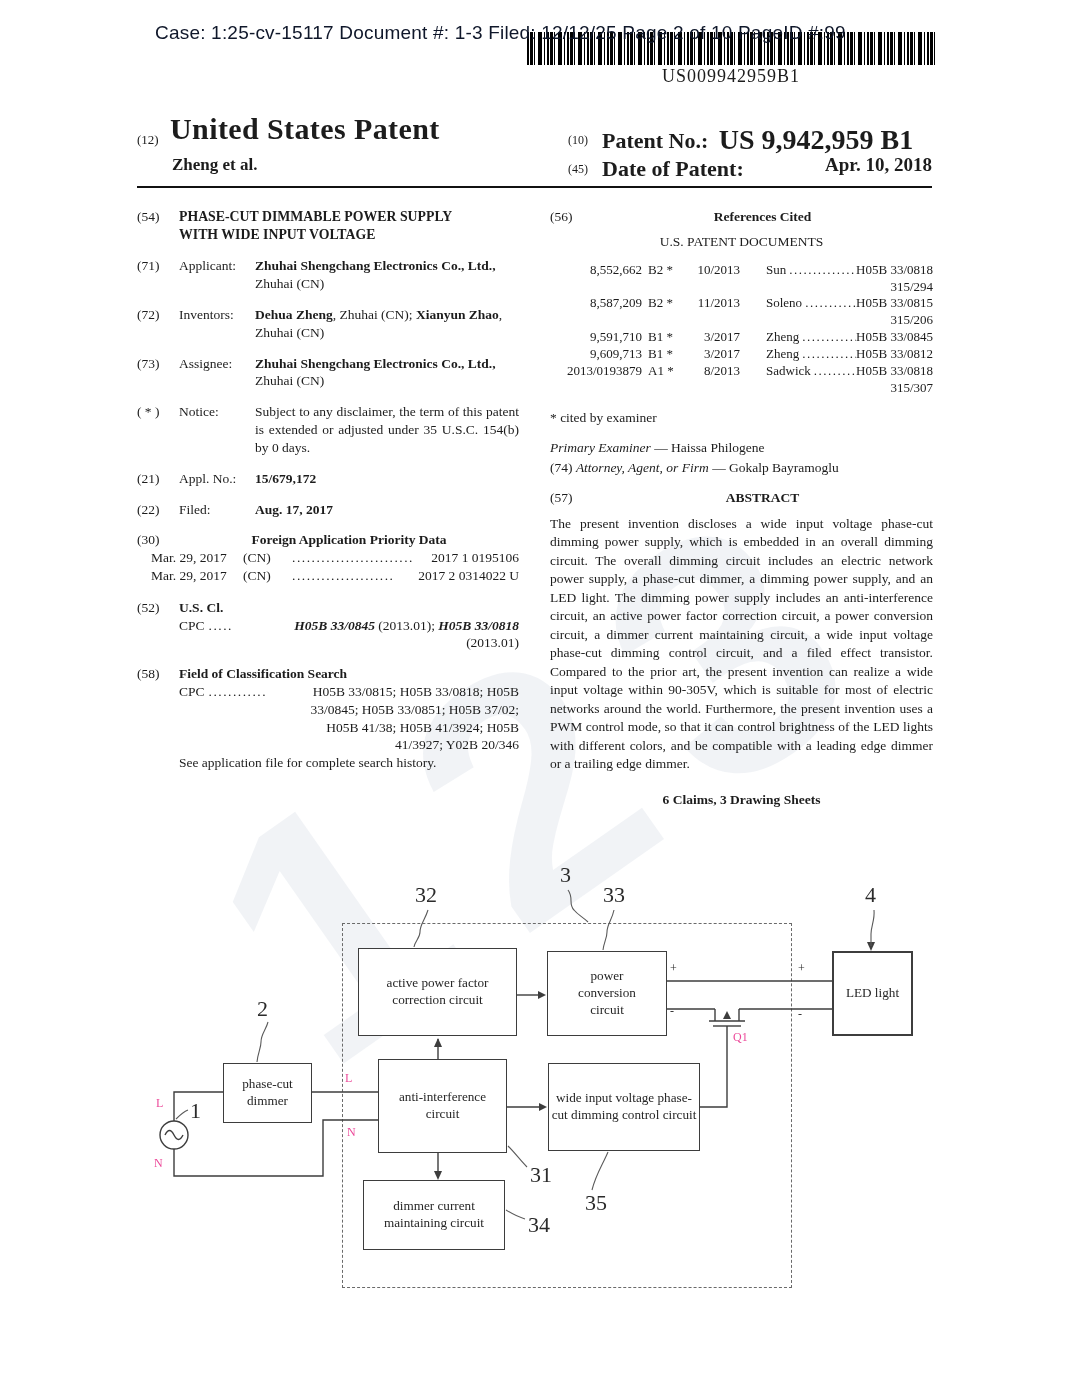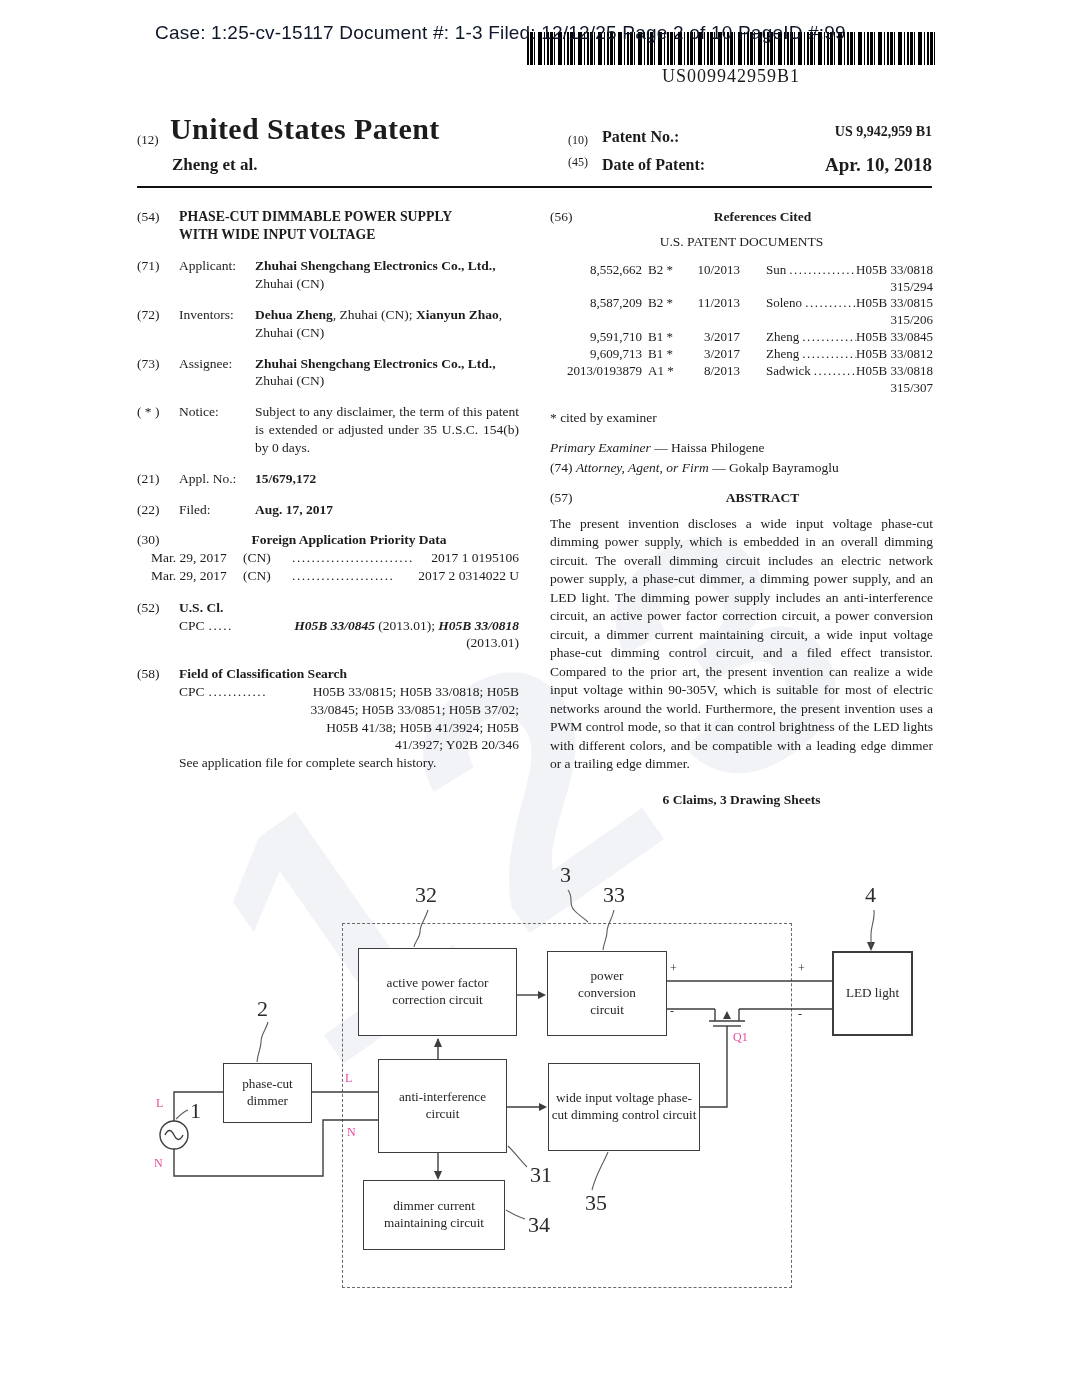--- a/index.html
+++ b/index.html
@@ -28,25 +28,25 @@
     background:repeating-linear-gradient(to right,
       #000 0 2px,#fff 2px 3px,#000 3px 6px,#fff 6px 7px,#000 7px 8px,
       #fff 8px 11px,#000 11px 15px,#fff 15px 17px,#000 17px 18px,#fff 18px 20px);
   }
   .barcode-num{font-size:18px;text-align:center;letter-spacing:1px;margin-top:1px;}
   
   .kindnum{left:137px;top:132px;font-size:13px;}
   .us-title{left:170px;top:112px;font-size:30px;font-weight:bold;letter-spacing:0.4px;}
   .byline{left:172px;top:155px;font-size:17px;font-weight:bold;}
   .mh-small{font-size:12px;}
-  .mh-label{font-size:16px;font-weight:bold;}
+  .mh-label{font-size:22px;font-weight:bold;}
   .patno-num{left:568px;top:133px;}
   .patno-label{left:602px;top:128px;}
-  .patno-value{left:700px;top:124px;width:232px;text-align:right;font-size:14px;font-weight:bold;}
-  .patdate-num{left:568px;top:155px;}
+  .patno-value{left:700px;top:124px;width:232px;text-align:center;font-size:28px;font-weight:bold;}
+  .patdate-num{left:568px;top:162px;}
   .patdate-label{left:602px;top:156px;}
   .patdate-value{left:740px;top:154px;width:192px;text-align:right;font-size:19px;font-weight:bold;}
   .rule{left:137px;top:186px;width:795px;height:2px;background:#111;}
   
   .col{position:absolute;top:208px;font-size:13.5px;line-height:1.32;}
   .col-left{left:137px;width:382px;}
   .col-right{left:550px;width:383px;}
   .entry{display:flex;margin-bottom:13px;}
   .enum{width:42px;flex:none;}
   .econtent{flex:1;min-width:0;}

